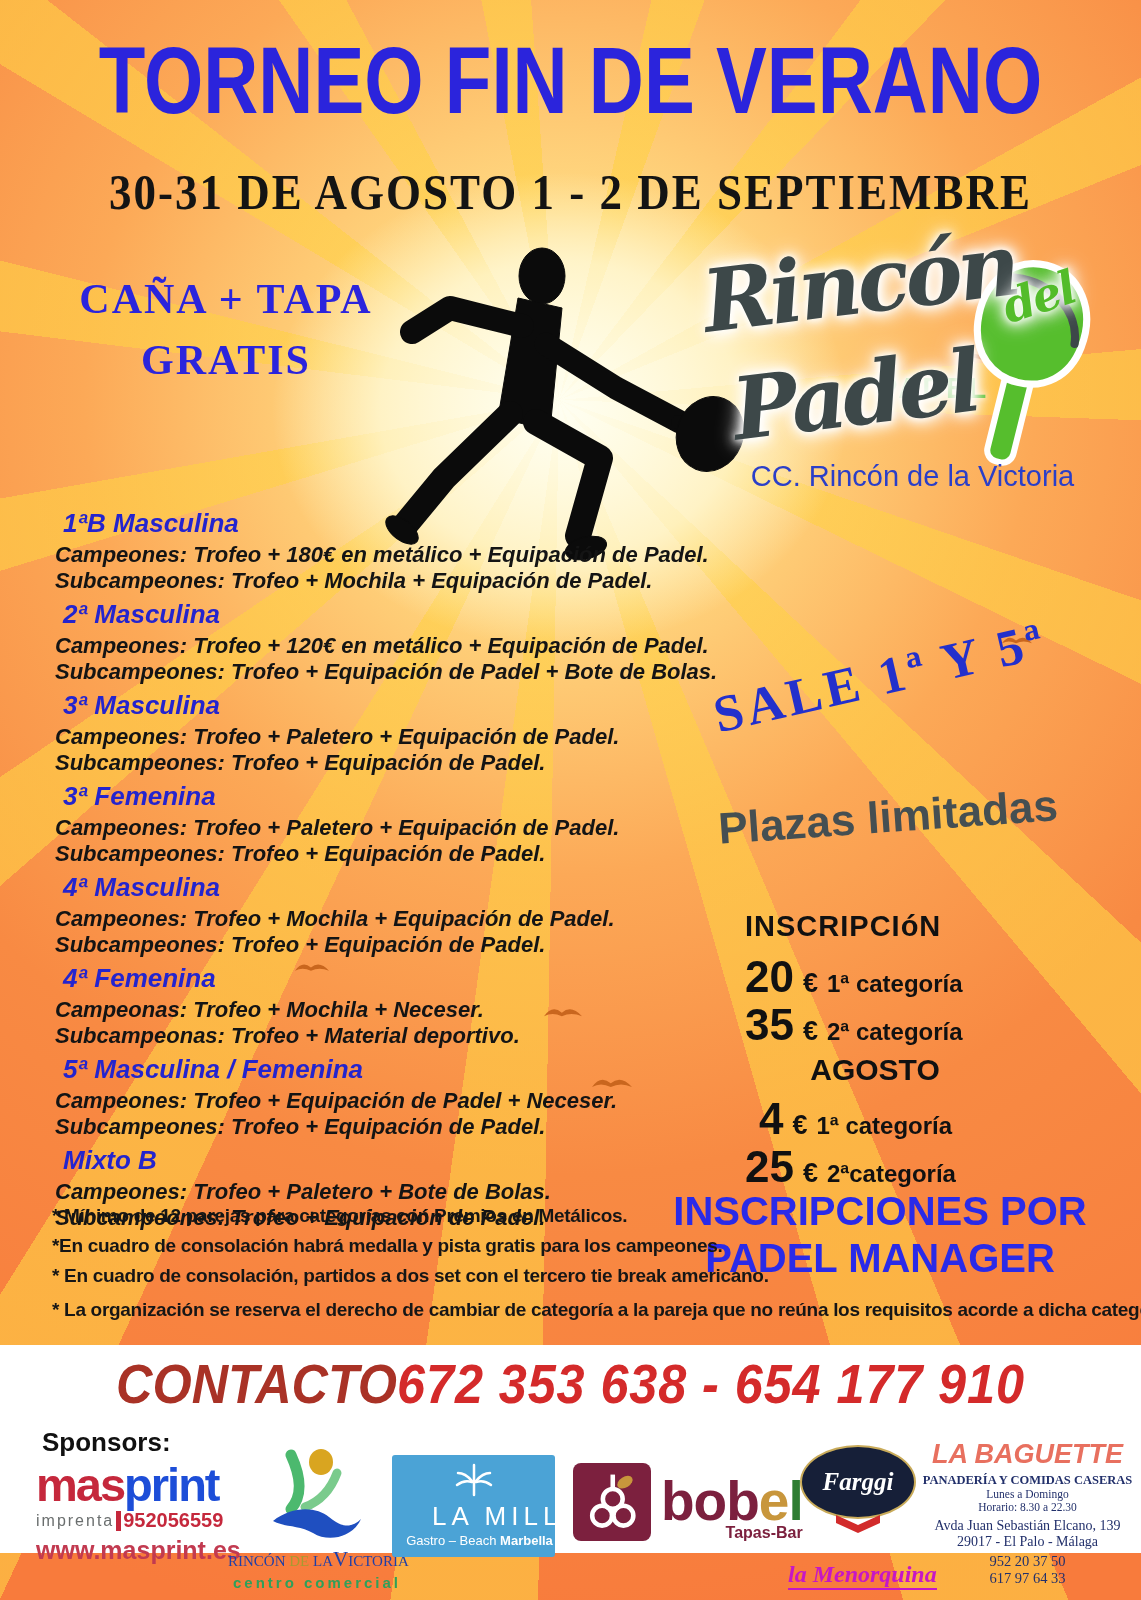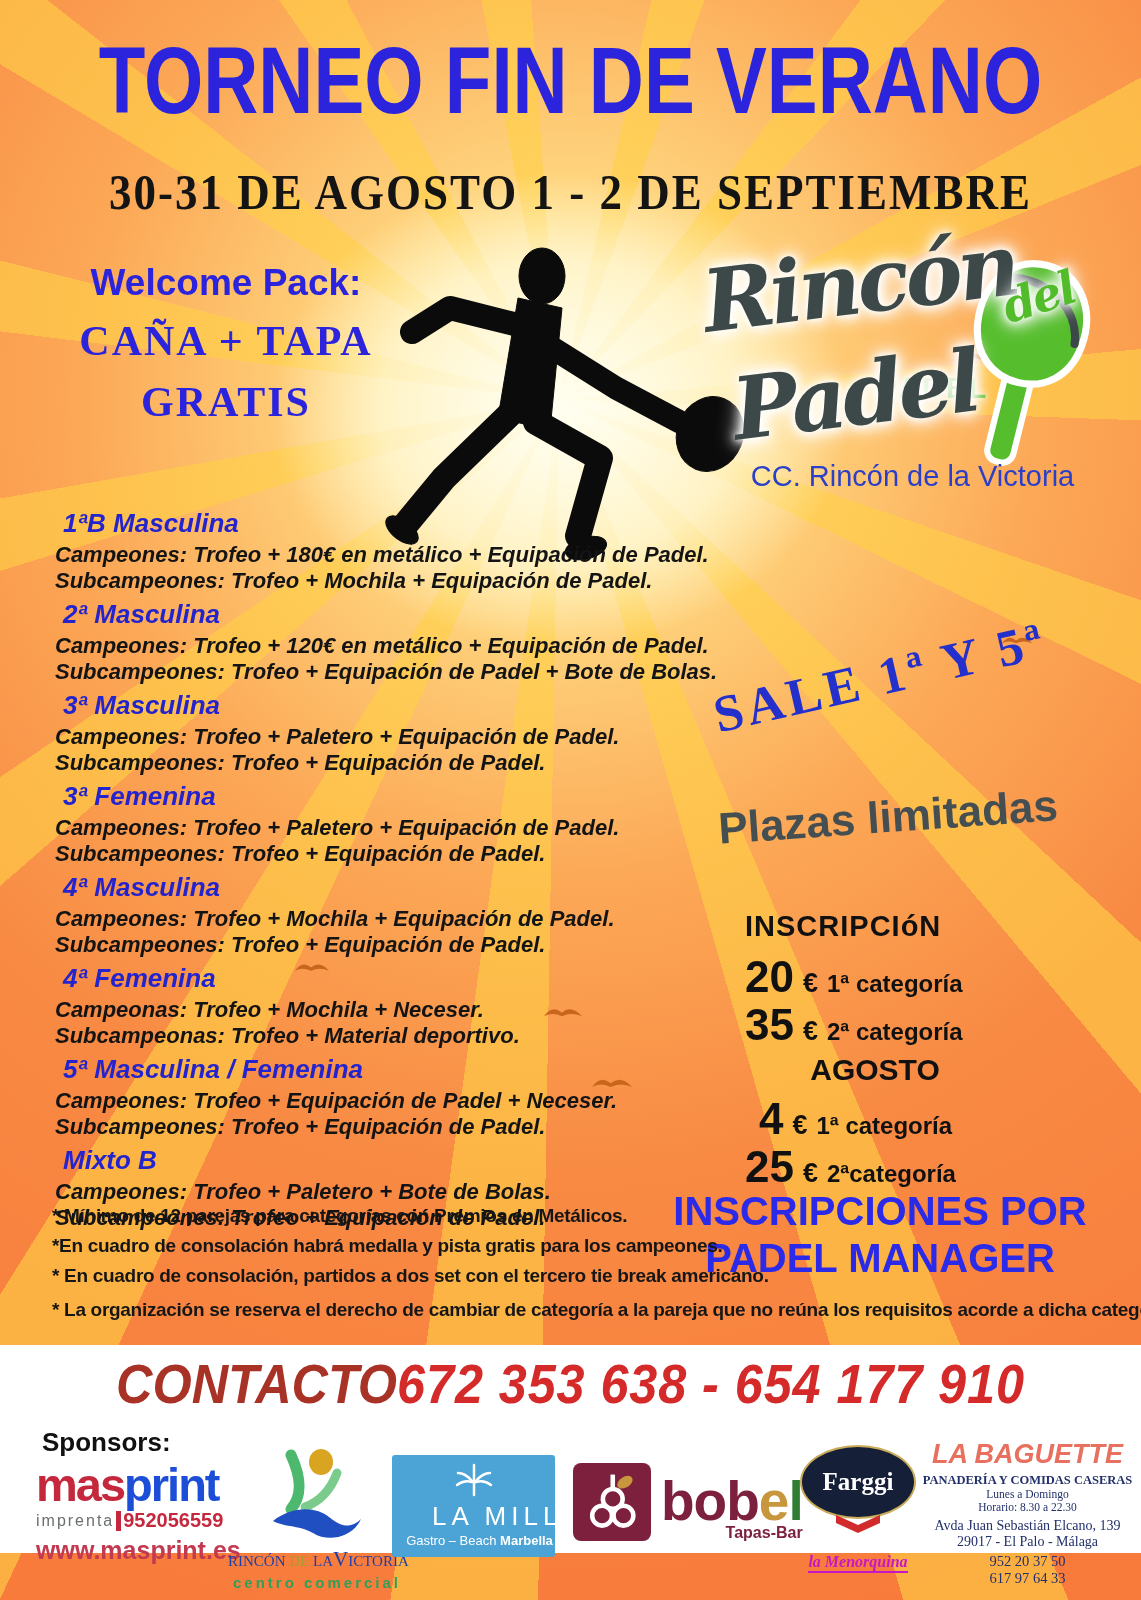--- a/index.html
+++ b/index.html
@@ -101,23 +101,23 @@
   .bobel-text{line-height:48px;}
   .bobel-name{font-size:55px;font-weight:bold;letter-spacing:-1px;}
   .bobel-name .b1{color:#7C203E;}
   .bobel-name .b2{color:#C8963C;}
   .bobel-name .b3{color:#2E7D32;}
   .bobel-tag{font-size:16px;font-weight:bold;color:#7C203E;text-align:right;line-height:16px;}
   
   .farggi{left:788px;top:100px;width:140px;text-align:center;}
   .farggi-oval{width:112px;height:70px;margin:0 auto;background:#161F38;border:2px solid #C9AB5A;
     border-radius:50%;display:flex;align-items:center;justify-content:center;}
-  .farggi-name{color:#fff;font-family:"Liberation Serif",serif;font-weight:bold;font-size:25px;}
-  .menorquina{margin-top:16px;font-family:"Liberation Serif",serif;font-style:italic;font-weight:bold;
-    font-size:16px;color:#C617C6;border-bottom:2px solid #C617C6;display:inline-block;white-space:nowrap;}
+  .farggi-name{color:#fff;font-family:"Liberation Serif",serif;font-style:italic;font-weight:bold;font-size:25px;}
+  .menorquina{margin-top:24px;font-family:"Liberation Serif",serif;font-style:italic;font-weight:bold;
+    font-size:24px;color:#C617C6;border-bottom:2px solid #C617C6;display:inline-block;white-space:nowrap;}
   
   .baguette{left:920px;top:94px;width:215px;text-align:center;color:#22306B;font-family:"Liberation Serif",serif;}
   .bg-name{font-family:"Liberation Sans",sans-serif;font-style:italic;font-weight:bold;font-size:27px;color:#E8705F;white-space:nowrap;}
   .bg-l1{font-size:12.5px;font-weight:bold;margin-top:3px;white-space:nowrap;}
   .bg-l2,.bg-l3{font-size:11.5px;line-height:13px;}
   .bg-l4,.bg-l5{font-size:14px;line-height:16px;}
   .bg-ph{font-size:14.5px;line-height:17px;}
 </style>
 </head>
 <body>
@@ -139,21 +139,20 @@
       <path d="M2,12 Q9,2 17,9 Q25,2 34,12 Q25,8 17,12 Q9,8 2,12 Z" fill="#C9661E"></path>
     </svg>
   <svg class="bird" style="left:588px;top:1072px" width="48" height="20" viewBox="0 0 36 16">
       <path d="M2,12 Q9,2 17,9 Q25,2 34,12 Q25,8 17,12 Q9,8 2,12 Z" fill="#C9661E"></path>
     </svg>
 
   <div class="title">TORNEO FIN DE VERANO</div>
   <div class="dates">30-31 DE AGOSTO 1 - 2 DE SEPTIEMBRE</div>
 
   <div class="welcome">
-    <div class="wp">Welcome Pack:</div>
     <div class="stencil">CAÑA + TAPA</div>
     <div class="stencil">GRATIS</div>
   </div>
 
   <svg class="player" width="372" height="330" viewBox="0 0 372 330">
     <g fill="#0b0b0b" stroke="#0b0b0b">
       <ellipse cx="170" cy="30" rx="23" ry="28"></ellipse>
       <path d="M146,52 L190,62 L178,184 L126,172 Z"></path>
       <path d="M150,80 L78,62 L40,86" fill="none" stroke-width="24" stroke-linecap="round" stroke-linejoin="round"></path>
       <path d="M174,98 L244,142 L308,176" fill="none" stroke-width="23" stroke-linecap="round" stroke-linejoin="round"></path>

